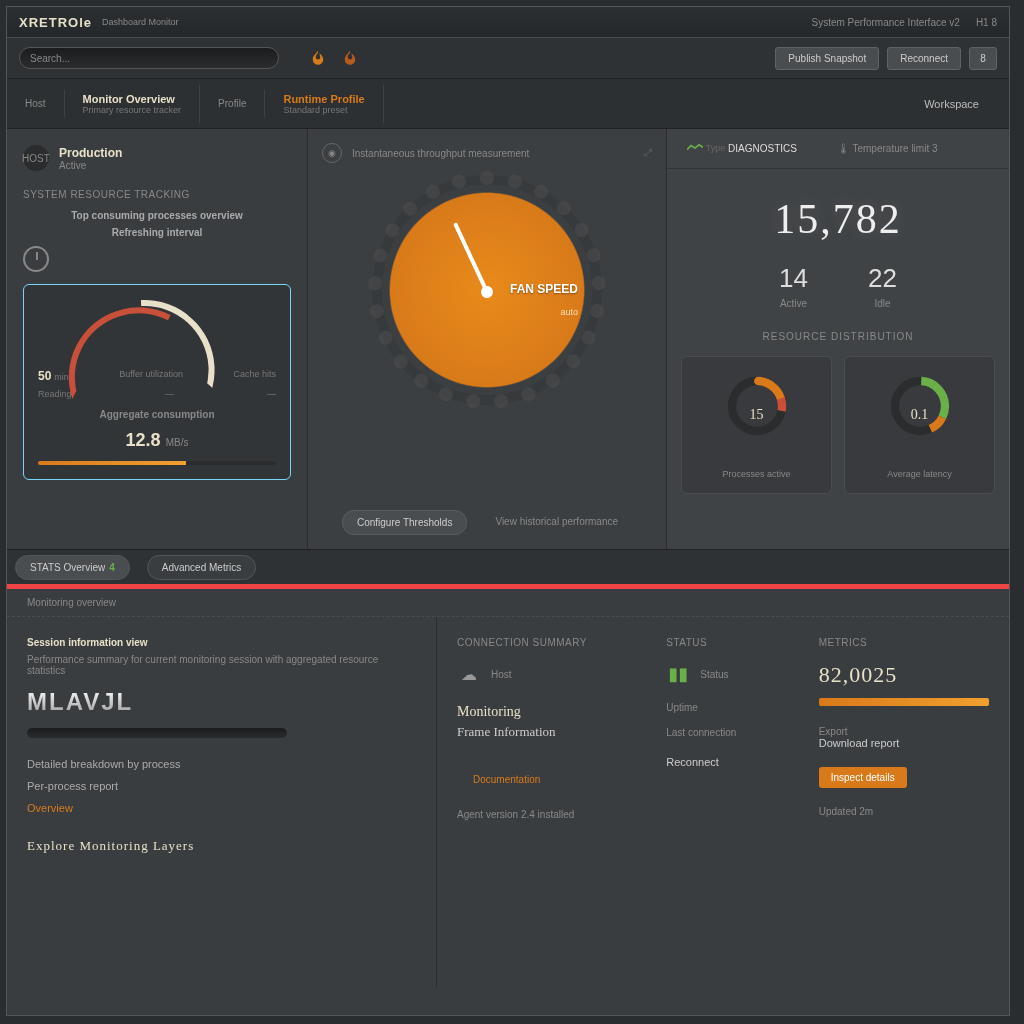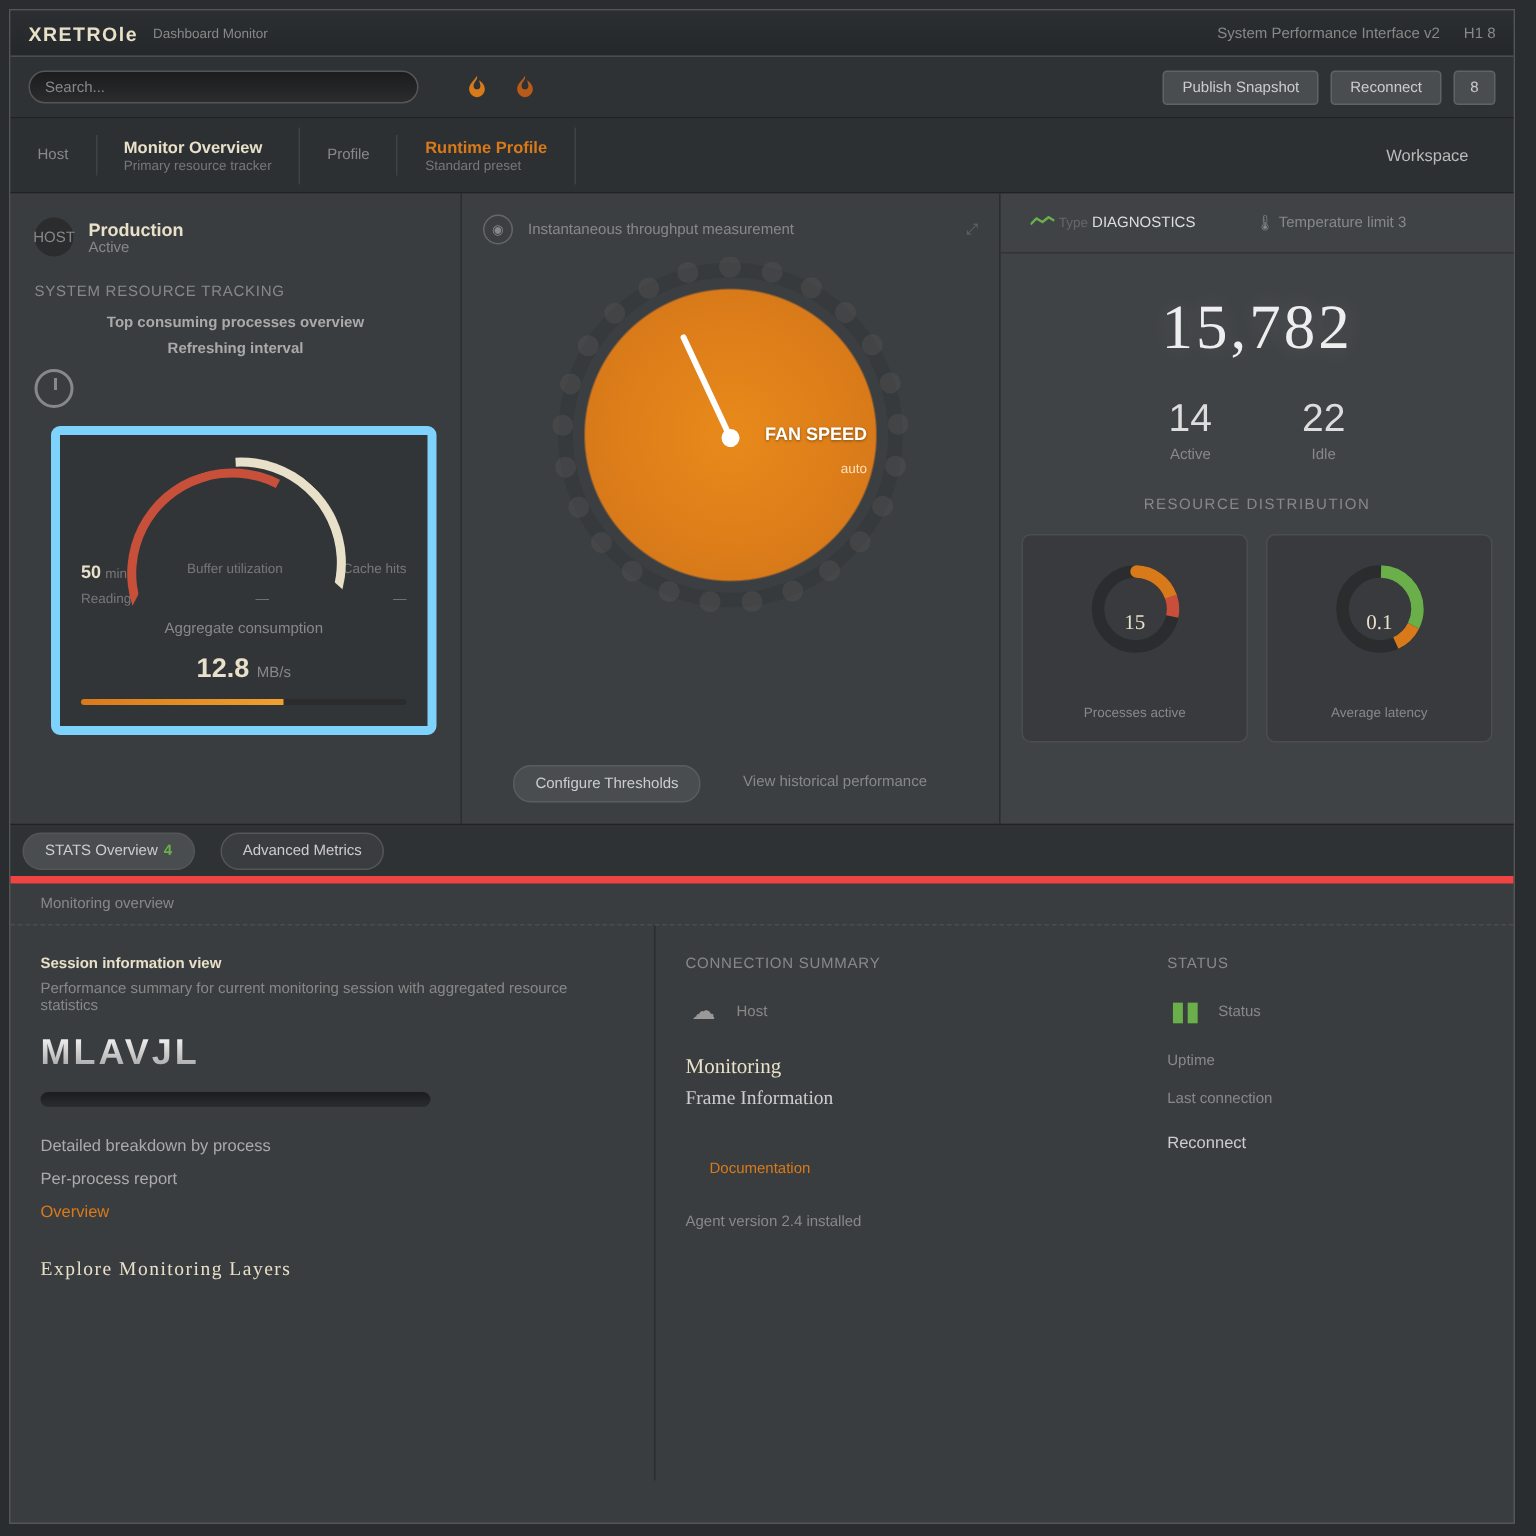--- a/index.html
+++ b/index.html
@@ -27,28 +27,28 @@
 .left-col { width: 300px; background: #3a3d40; padding: 16px; }
 .sidebartop { display:flex; align-items:center; gap:10px; margin-bottom:18px; }
 .side-ic { width:26px; height:26px; border-radius:50%; background:#2a2c2d; display:flex; align-items:center; justify-content:center; font-size:10px; color:#888; }
 .side-title { font-size:12px; color:#e8e0c8; font-weight:600; }
 .side-sub { font-size:10px; color:#888; }
 .side-heading { font-size:10px; color:#888; margin-bottom:10px; text-transform:uppercase; letter-spacing:0.5px; }
 .side-line { font-size:10px; color:#aaa; margin-bottom:6px; }
 .side-line-c { text-align:center;font-weight:bold; }
 .clock-ic { width:26px; height:26px; border:2px solid #888; border-radius:50%; margin:8px 0; position:relative; }
 .clock-ic::after{content:'';position:absolute;top:4px;left:11px;width:2px;height:8px;background:#888;}
-.gauge-panel { margin-top:12px; background:rgba(0,0,0,0.12); border:6px solid #7dd3fc; border-radius:6px; padding:14px;margin-left:11px; }
+.gauge-panel { margin-top:12px; background:rgba(0,0,0,0.12); border:1px solid #7dd3fc; border-radius:6px; padding:14px; }
 .gauge-area { height:60px; position:relative; margin-bottom:10px; }
 .arc { position:absolute; width:140px; height:70px; border:6px solid transparent; border-top-color:#c8503a; border-left-color:#c8503a; border-radius:70px 70px 0 0; left:20px; top:10px; transform:rotate(-18deg); }
 .arc2 { border-top-color:#e8e0c8; border-left-color:transparent; transform:rotate(42deg); left:60px; }
 .grow { display:flex; justify-content:space-between; font-size:10px; margin-bottom:6px; }
 .grow .n { color:#e8e0c8; font-weight:600; font-size:12px; }
 .grow .d { color:#777; font-size:9px; }
-.gauge-mid { text-align:center; font-size:10px; color:#888; margin:10px 0; }
+.gauge-mid { text-align:center; font-size:10px; color:#888; margin:10px 0;font-weight:bold; }
 .gauge-big { text-align:center; font-size:18px; color:#e8e0c8; font-weight:600; }
 .gauge-big .unit { font-size:10px; color:#888; font-weight:400; }
 .obar { height:4px; background:#2a2c2d; border-radius:2px; margin-top:10px; overflow:hidden; }
 .obar-fill { height:100%; background:linear-gradient(90deg,#d97a1a,#f0a030); }
 .center-col { width:360px; background:#3c3f42; border-left:1px solid #2a2c2d; border-right:1px solid #2a2c2d; display:flex; flex-direction:column; align-items:center; padding:14px; position:relative; }
 .center-head { display:flex; align-items:center; gap:10px; font-size:10px; color:#888; margin-bottom:14px; align-self:stretch; }
 .eye-ic { width:20px;height:20px;border-radius:50%;border:1px solid #666;display:flex;align-items:center;justify-content:center;font-size:9px;color:#888; }
 .dial { width:210px; height:210px; border-radius:50%; background:radial-gradient(circle,#e88a1a 0%,#d97a1a 65%,#3c3f42 66%); position:relative; margin-top:8px; box-shadow:0 0 0 10px rgba(0,0,0,0.08); }
 .dial-ring { position:absolute; inset:-14px; border-radius:50%; border:14px dotted #555; opacity:0.4; }
 .needle { position:absolute; left:50%; top:50%; width:76px; height:4px; background:#fff; transform-origin:0 50%; transform:rotate(-115deg); border-radius:2px; }
@@ -303,16 +303,27 @@
         </div>
         <div class="b-group">
             <div class="b-group-l">Uptime</div>
           </div>
         <div class="b-group">
             <div class="b-group-l">Last connection</div>
           </div>
         <div class="b-group"><span class="b-group-v">Reconnect</span></div>
       </div>
 
+      <div class="b-col" style="flex:0.9">
+        <div class="b-col-head">Metrics</div>
+        <div class="b-stat-n">82,0025</div>
+        <div class="b-obar"></div>
+        <div class="b-group">
+          <div class="b-group-l">Export</div>
+          <div class="b-group-v">Download report</div>
+        </div>
+        <div class="b-btn-o">Inspect details</div>
+        <div class="b-row" style="margin-top:18px">Updated 2m</div>
+      </div>
     </div>
   </div>
 
 </div>
 
 </body></html>

